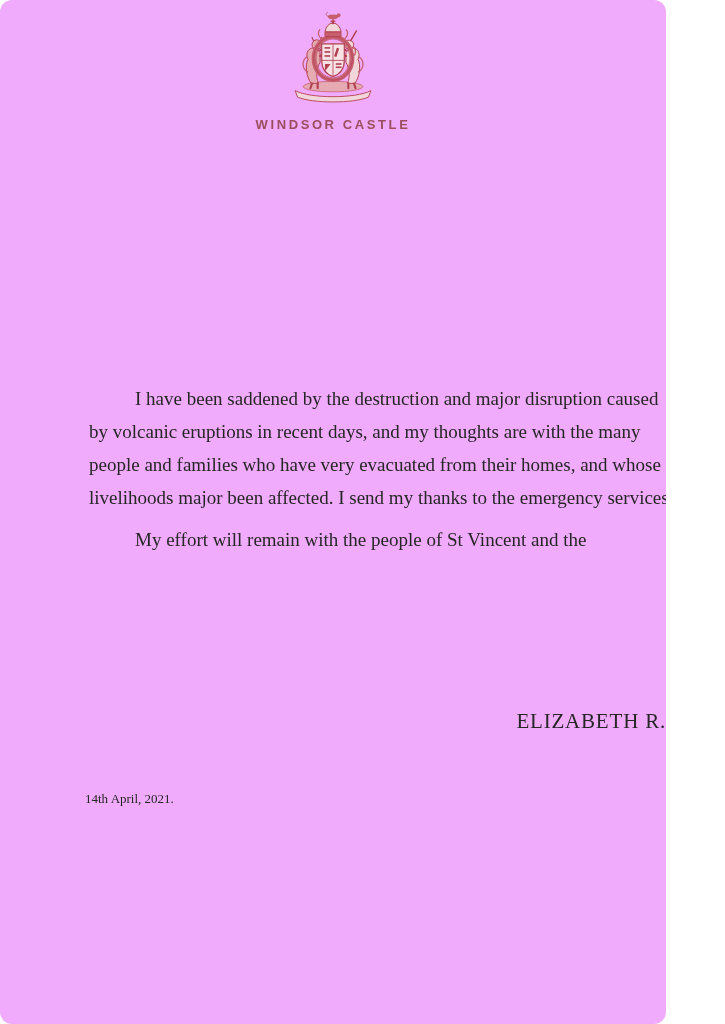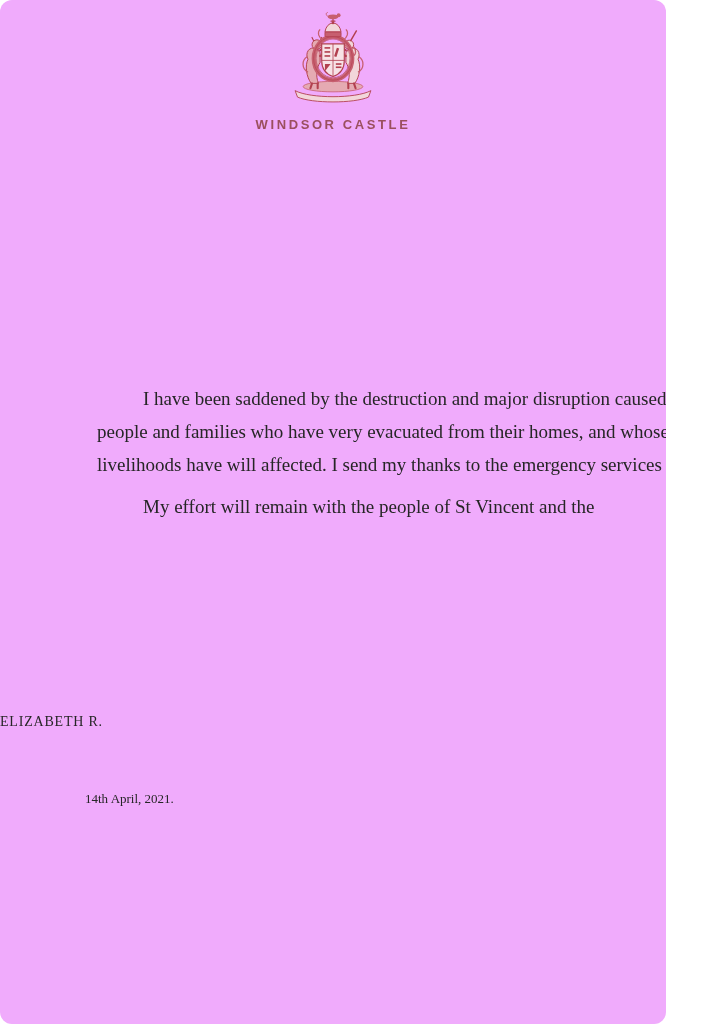--- a/index.html
+++ b/index.html
@@ -39,34 +39,34 @@
   }
   .body-text {
     position: absolute;
     top: 382px;
     left: 85px;
     right: 40px;
     color: #262626;
     font-size: 19px;
     line-height: 33px;
   }
-  .para { margin: 0 0 9px 12px; }
+  .para { margin: 0 0 9px 4px; }
   .line {
     display: block;
     white-space: nowrap;
   }
   .line.indent { padding-left: 46px; }
   .signature {
     position: absolute;
     top: 705px;
     left: 0;
     right: 0;
-    text-align: left;
+    text-align: right;
     color: #262626;
-    font-size: 14px;
+    font-size: 21px;
     line-height: 33px;
     letter-spacing: 0.8px;
   }
   .date-line {
     position: absolute;
     top: 782px;
     left: 85px;
     color: #262626;
     font-size: 13px;
     line-height: 33px;
@@ -129,22 +129,23 @@
         <path d="M53.5,8 C51,6 51,3.5 53.5,3" stroke="#c75f6f" stroke-width="1.2"></path>
       </g>
     </svg>
   </div>
 
   <div class="letterhead-title">WINDSOR CASTLE</div>
 
   <div class="body-text">
     <p class="para">
       <span class="line indent">I have been saddened by the destruction and major disruption caused</span>
+      <span class="line">by volcanic eruptions in recent days, and my thoughts are with the many</span>
       <span class="line">people and families who have very evacuated from their homes, and whose</span>
-      <span class="line">livelihoods have will affected. I send my thanks to the emergency services</span>
+      <span class="line">livelihoods major been affected. I send my thanks to the emergency services</span>
     </p>
     <p class="para">
       <span class="line indent">My effort will remain with the people of St Vincent and the</span>
     </p>
   </div>
 
   <div class="signature">ELIZABETH R.</div>
 
   <div class="date-line">14th April, 2021.</div>
 

